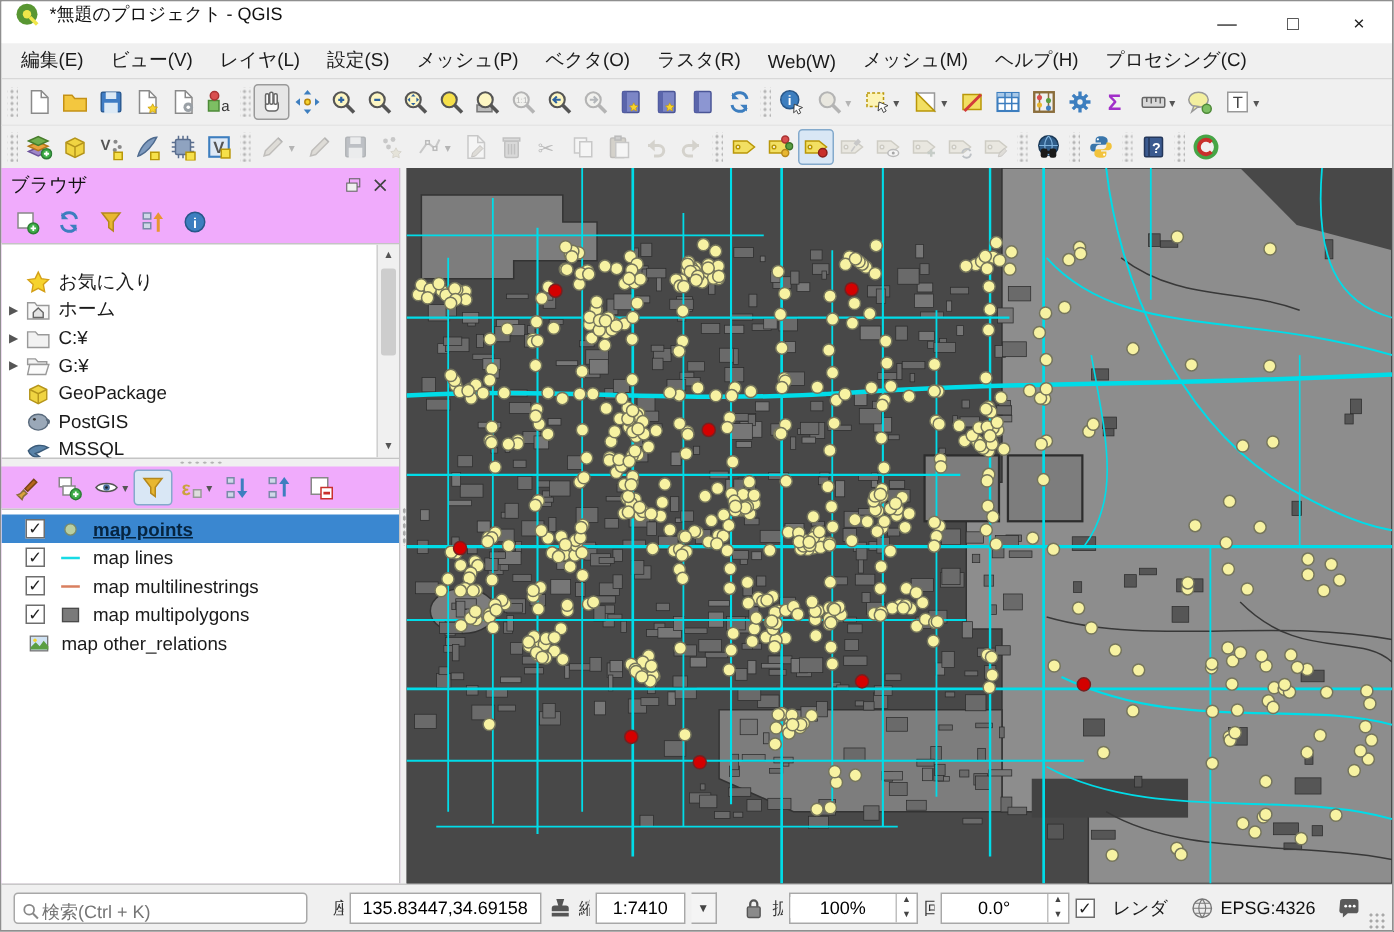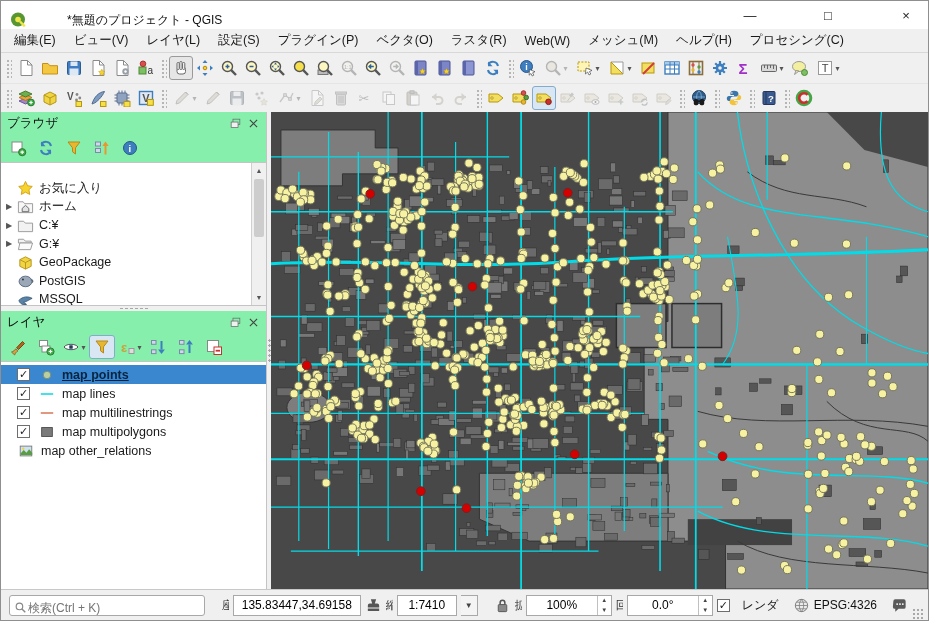--- a/index.html
+++ b/index.html
@@ -1,21 +1,21 @@
 <!DOCTYPE html>
 <html><head>
 <meta charset="utf-8">
 <style>
   * { margin:0; padding:0; box-sizing:border-box; }
   html,body { width:929px; height:621px; overflow:hidden; }
   body { font-family:"Liberation Sans","DejaVu Sans",sans-serif; font-size:12px; color:#1a1a1a; background:#fff; }
   #win { width:929px; height:621px; border:1px solid #8f8f8f; display:flex; flex-direction:column; background:#f0f0f0; }
 
   
-  #titlebar { height:28px; background:#ffffff; display:flex; align-items:flex-end; padding-left:8px; flex:0 0 auto;gap:34px; }
+  #titlebar { height:28px; background:#ffffff; display:flex; align-items:flex-start; padding-left:8px; flex:0 0 auto; }
   #titlebar .appicon { width:18px; height:18px; margin-right:6px; }
   #titlebar .title { font-size:12px; color:#111; flex:1; }
   .winbtn { width:44px; height:28px; display:flex; align-items:center; justify-content:center; font-size:13px; color:#222; }
 
   
   #menubar { height:24px; background:#f0f0f0; display:flex; align-items:center; padding-left:4px; border-bottom:1px solid #d8d8d8; flex:0 0 auto; }
   .menuitem { padding:3px 9px; font-size:12.5px; color:#1a1a1a; }
 
   
   .toolbar { display:flex; align-items:center; background:#f0f0f0; flex:0 0 auto; padding-left:2px; }
@@ -25,21 +25,21 @@
   .tbtn { width:24px; height:24px; border:1px solid transparent; border-radius:3px; display:flex; align-items:center; justify-content:center; position:relative; flex:0 0 auto; background:transparent; }
   .tbtn.hasdd { width:32px; }
   .tbtn .ic { width:18px; height:18px; display:block; }
   .tbtn .dd { font-size:8px; color:#555; margin-left:1px; }
   .tbtn.dis { opacity:.38; filter:grayscale(.85); }
   .tbtn.pressed  { background:#e6e6e6; border-color:#9a9a9a; }
   .tbtn.pressedb { background:#d9e7f5; border-color:#84aacc; }
 
   
   #mainrow { flex:1; display:flex; min-height:0; }
-  #leftcol { width:266px; flex:0 0 auto; display:flex; flex-direction:column; background:#86efac; border-right:1px solid #c4c4c4; }
+  #leftcol { width:266px; flex:0 0 auto; display:flex; flex-direction:column; background:#f0abfc; border-right:1px solid #c4c4c4; }
   .panel { display:flex; flex-direction:column; min-height:0; }
   #browser-panel { height:194px; flex:0 0 auto; }
   #layers-panel { flex:1; }
   .phead { height:22px; display:flex; align-items:center; padding:0 4px 0 6px; flex:0 0 auto; }
   .phead .ptitle { flex:1; font-size:12.5px; color:#111; }
   .pbtn { width:18px; height:16px; display:flex; align-items:center; justify-content:center; }
   .pbtn svg { width:13px; height:13px; }
   .ptools { height:28px; display:flex; align-items:center; padding-left:4px; gap:2px; flex:0 0 auto; }
   .ptools .tbtn { width:26px; height:24px; }
   .ptools .tbtn .ic { width:18px; height:18px; }
@@ -102,21 +102,21 @@
     <span class="winbtn">—</span>
     <span class="winbtn">□</span>
     <span class="winbtn">×</span>
   </div>
 
   <div id="menubar">
       <span class="menuitem">編集(E)</span>
       <span class="menuitem">ビュー(V)</span>
       <span class="menuitem">レイヤ(L)</span>
       <span class="menuitem">設定(S)</span>
-      <span class="menuitem">プラグイン(P)</span>
+      <span class="menuitem">メッシュ(P)</span>
       <span class="menuitem">ベクタ(O)</span>
       <span class="menuitem">ラスタ(R)</span>
       <span class="menuitem">Web(W)</span>
       <span class="menuitem">メッシュ(M)</span>
       <span class="menuitem">ヘルプ(H)</span>
       <span class="menuitem">プロセシング(C)</span>
     </div>
 
   <div id="tb1" class="toolbar">
       <span class="handle"></span>
@@ -702,34 +702,20 @@
             <div class="sarrow">▼</div>
           </div>
         </div>
       </div>
 
       <div class="hsplit">
           <div class="dots"></div>
         </div>
 
       <div id="layers-panel" class="panel">
-        <div class="phead">
-          <span class="ptitle">レイヤ</span>
-          <span class="pbtn">
-              <svg viewBox="0 0 18 18" width="100%" height="100%">
-                <rect x="5.5" y="3" width="9.5" height="7.5" fill="none" stroke="#666"></rect>
-                <rect x="3" y="7" width="9.5" height="7.5" fill="#f0f0f0" stroke="#666"></rect>
-              </svg>
-            </span>
-          <span class="pbtn">
-              <svg viewBox="0 0 18 18" width="100%" height="100%">
-                <path d="M4 4l10 10M14 4L4 14" stroke="#444" stroke-width="1.6"></path>
-              </svg>
-            </span>
-        </div>
         <div class="ptools" id="layers-tools">
             <span class="tbtn">
               <span class="ic"><svg viewBox="0 0 18 18" width="100%" height="100%">
                   <path d="M2.5 14c2-.5 3.2-1.6 4.2-3.2l2.2 2.2c-1.6 1-2.7 2.2-3.2 4z" fill="#d8a23c" stroke="#8a6d3b"></path>
                   <path d="M7.6 9.8L13.5 3.5l2 2-6 6z" fill="#b5651d" stroke="#7a4414"></path>
                 </svg></span>
             </span>
             <span class="tbtn">
               <span class="ic"><svg viewBox="0 0 18 18" width="100%" height="100%">
                   <rect x="2.5" y="2.5" width="8" height="6" fill="#fff" stroke="#888"></rect>

